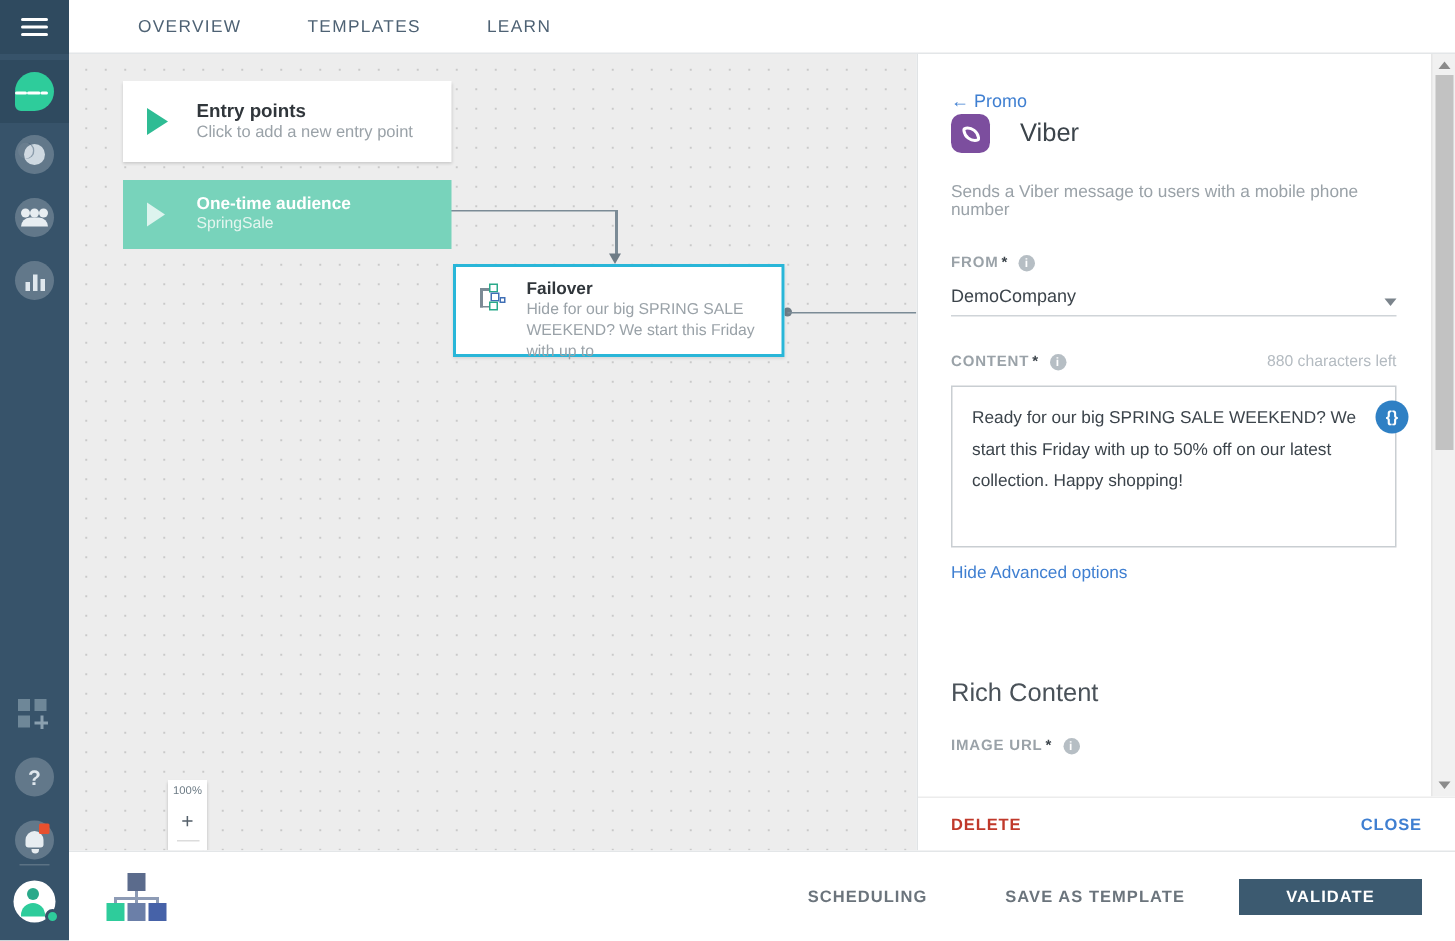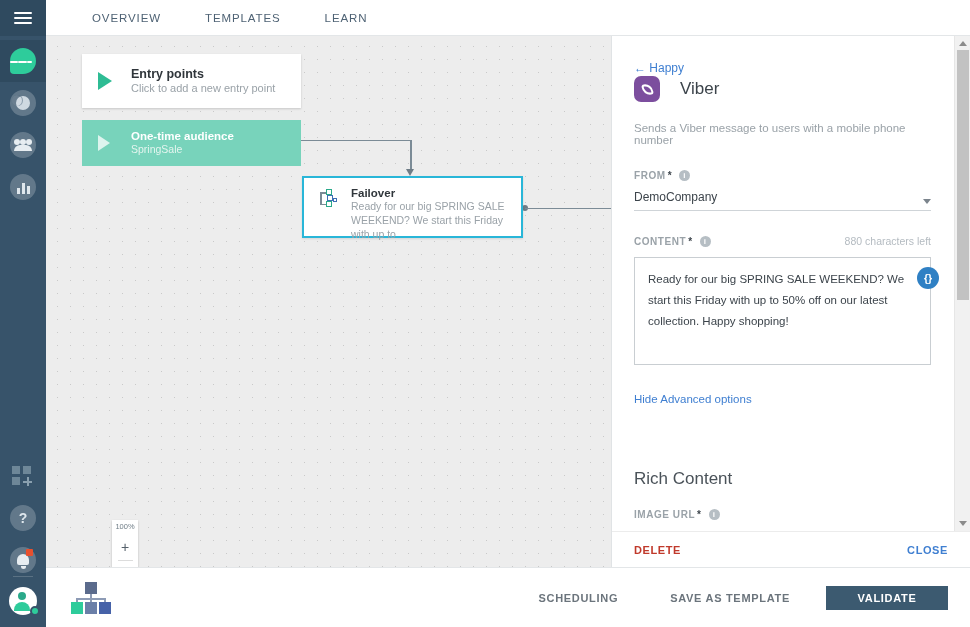--- a/index.html
+++ b/index.html
@@ -191,21 +191,21 @@
   .caret{margin-left:auto;width:0;height:0;border-left:4.5px solid transparent;border-right:4.5px solid transparent;border-top:5px solid #7b848c;}
 
   .textarea-box{
     margin-top:10px;border:1px solid #c9ced2;height:108px;padding:11px 13px;position:relative;
     font-size:11.5px;color:#3c444b;line-height:21px;
   }
   .var-btn{
     position:absolute;right:-9px;top:9px;width:22px;height:22px;border-radius:50%;background:#2f80c4;
     color:#fff;font-size:10.5px;font-weight:bold;display:flex;align-items:center;justify-content:center;
   }
-  .adv-link{display:inline-block;margin-top:28px;font-size:11.5px;color:#3f7fd1;text-decoration:none;}
+  .adv-link{display:inline-block;margin-top:11px;font-size:11.5px;color:#3f7fd1;text-decoration:none;}
   .rich-title{margin-top:62px;font-size:17px;color:#4a5259;}
 
   .panel-footer{
     position:absolute;left:0;bottom:0;width:358px;height:36px;background:#fff;
     border-top:1px solid #ececec;display:flex;align-items:center;padding:0 22px;
   }
   .del-btn{font-size:11px;font-weight:bold;letter-spacing:.6px;color:#c0392b;text-decoration:none;}
   .close-btn{margin-left:auto;font-size:11px;font-weight:bold;letter-spacing:.6px;color:#3f7fd1;text-decoration:none;}
 
   .vscroll{position:absolute;right:0;top:0;width:16px;height:495px;background:#f1f1f1;border-left:1px solid #e6e6e6;}
@@ -359,38 +359,38 @@
         <span class="ln" style="left:2px;top:3px;width:1.6px;height:13px"></span>
         <span class="ln" style="left:2px;top:14.5px;width:8px;height:1.6px"></span>
         <span class="ln" style="left:2px;top:3px;width:7px;height:1.6px"></span>
         <span class="sq" style="left:8px;top:0px"></span>
         <span class="sq b" style="left:9px;top:6px"></span>
         <span class="sq" style="left:8px;top:12px"></span>
         <span class="sq b" style="left:15px;top:9px;width:4px;height:4px"></span>
       </div>
       <div class="txt">
         <div class="node-title">Failover</div>
-        <div class="node-sub">Ready for our big SPRING SALE</div>
+        <div class="node-sub">Hide for our big SPRING SALE</div>
         <div class="node-sub">WEEKEND? We start this Friday with up to</div>
       </div>
     </div>
 
     <div class="zoomctl">
       <div style="height:13px"></div>
       <div class="zoom-btn">+</div>
       <div class="zoom-div"></div>
       <div class="zoom-btn">–</div>
     </div>
     <div class="zoom-label">100%</div>
   </div>
 
   <div class="panel">
     <div class="panel-inner">
 
-      <a href="#" class="back-link">← Happy</a>
+      <a href="#" class="back-link">← Promo</a>
 
       <div class="viber-head">
         <div class="viber-logo">
             <div class="ph"></div>
           </div>
         <div class="viber-name">Viber</div>
       </div>
 
       <div class="panel-desc">Sends a Viber message to users with a mobile phone number</div>
 

